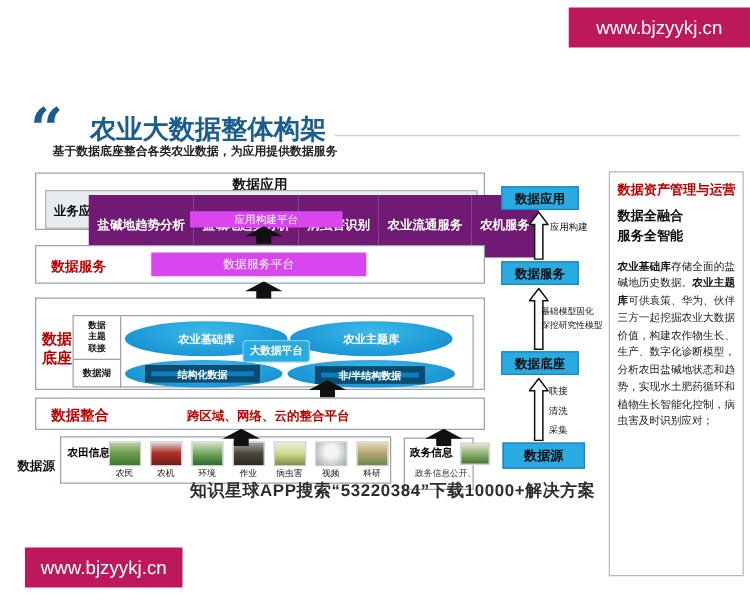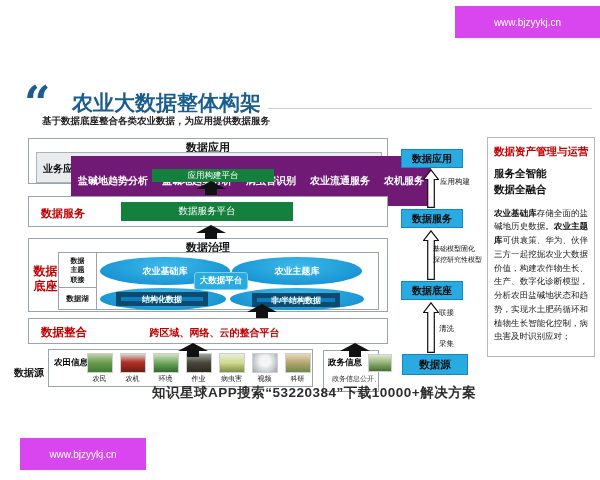--- a/index.html
+++ b/index.html
@@ -2,34 +2,34 @@
 <html><head>
 <meta charset="utf-8">
 <style>
   * { margin:0; padding:0; box-sizing:border-box; }
   body { background:#fff; font-family:"Liberation Sans", sans-serif; }
   .canvas { position:relative; width:600px; height:480px; background:#fff; overflow:hidden; }
   .abs { position:absolute; }
   .flexc { display:flex; align-items:center; justify-content:center; }
 
   
-  .wm-box { background:#d946ef; color:#fff; font-size:10px; }
+  .wm-box { background:#be185d; color:#fff; font-size:15px; }
   .wm-promo { color:#2d2d2d; font-weight:600; font-size:13.5px; letter-spacing:.5px; white-space:nowrap; z-index:9; }
 
   
   .quote { font-family:"DejaVu Serif", serif; font-weight:700; font-size:46px; color:#1b5e8e; line-height:1; }
   .main-title { font-size:21px; font-weight:700; color:#1b5e8e; white-space:nowrap; }
   .title-line { height:1px; background:#cfcfcf; }
   .subtitle { font-size:9.5px; font-weight:700; color:#222; white-space:nowrap;text-align:center; }
 
   
   .sec { border:1px solid #9aa4ad; background:#fff; }
   .sec-header { position:absolute; left:0; right:0; top:1px; text-align:center; font-size:11px; font-weight:700; color:#111; }
   .red { color:#c00000; }
-  .bar { background:#15803d; color:#fff; }
+  .bar { background:#d946ef; color:#fff; }
 
   
   .app-inner { background:#e9ecef; border:1px solid #aab3ba; }
   .app-row-label { font-size:10px; font-weight:700; color:#111; white-space:nowrap; }
   .app-btns { display:flex; justify-content:space-between; align-items:flex-start; }
   .app-btn { background:#701a75; color:#fff; font-size:10px; font-weight:600; line-height:1; padding:20px 7px; white-space:nowrap; }
 
   
   .side-red { font-size:12px; font-weight:700; color:#c00000; line-height:1.25; text-align:center; }
   .gov-inner { border:1px solid #9aa4ad; background:#fff; }
@@ -101,21 +101,20 @@
   <div class="abs sec" style="left:28px;top:196px;width:360px;height:31px;">
     <div class="abs red" style="left:12px;top:9px;font-size:11px;font-weight:700;">数据服务</div>
     <div class="abs bar flexc" style="left:92px;top:5px;width:172px;height:19px;font-size:9.5px;">数据服务平台</div>
   </div>
 
   <svg class="abs" style="left:196px;top:225px;z-index:5;" width="30" height="14" viewBox="0 0 30 14">
       <path d="M15 0 L30 8 H21 V14 H9 V8 H0 Z" fill="#111"></path>
     </svg>
 
   <div class="abs sec" style="left:28px;top:238px;width:360px;height:74px;">
-    <div class="sec-header">数据治理</div>
     <div class="abs side-red" style="left:3px;top:25px;width:27px;">数据底座</div>
     <div class="abs gov-inner" style="left:29px;top:13px;width:321px;height:58px;">
       <div class="abs gcell" style="left:0;top:0;width:38px;height:35px;border-bottom:1px solid #9aa4ad;padding-top:3px;line-height:1.35;">
         <div>数据</div>
         <div>主题</div>
         <div>联接</div>
       </div>
       <div class="abs gcell flexc" style="left:0;top:35px;width:38px;height:22px;font-size:7.5px;">数据湖</div>
 
       <div class="abs cyl flexc cyl-label" style="left:41px;top:4px;width:130px;height:28px;">农业基础库</div>
@@ -203,20 +202,20 @@
   <div class="abs fbox flexc" style="left:401px;top:281px;width:62px;height:19px;">数据底座</div>
   <svg class="abs" style="left:423px;top:302px;" width="16" height="51" viewBox="0 0 16 51">
       <path d="M8 0.8 L15.4 10.5 L11.3 10.5 L11.3 50.3 L4.7 50.3 L4.7 10.5 L0.6 10.5 Z" fill="#fff" stroke="#111" stroke-width="1.2"></path>
     </svg>
   <div class="abs fa-label" style="left:439px;top:308px;">联接</div>
   <div class="abs fa-label" style="left:439px;top:324px;">清洗</div>
   <div class="abs fa-label" style="left:439px;top:339px;">采集</div>
 
   <div class="abs fbox flexc" style="left:402px;top:354px;width:66px;height:21px;font-size:10.5px;">数据源</div>
 
-  <div class="abs rpanel" style="left:487px;top:137px;width:108px;height:220px;">
+  <div class="abs rpanel" style="left:487px;top:137px;width:108px;height:324px;">
     <div class="rp-title">数据资产管理与运营</div>
+    <div class="rp-hl">数据全融合</div>
     <div class="rp-hl">服务全智能</div>
-    <div class="rp-hl">数据全融合</div>
     <div class="rp-para"><b>农业基础库</b><span>存储全面的盐碱地历史数据。</span><b>农业主题库</b><span>可供袁策、华为、伙伴三方一起挖掘农业大数据价值，构建农作物生长、生产、数字化诊断模型，分析农田盐碱地状态和趋势，实现水土肥药循环和植物生长智能化控制，病虫害及时识别应对；</span></div>
   </div>
 
 </div>
 
 </body></html>

